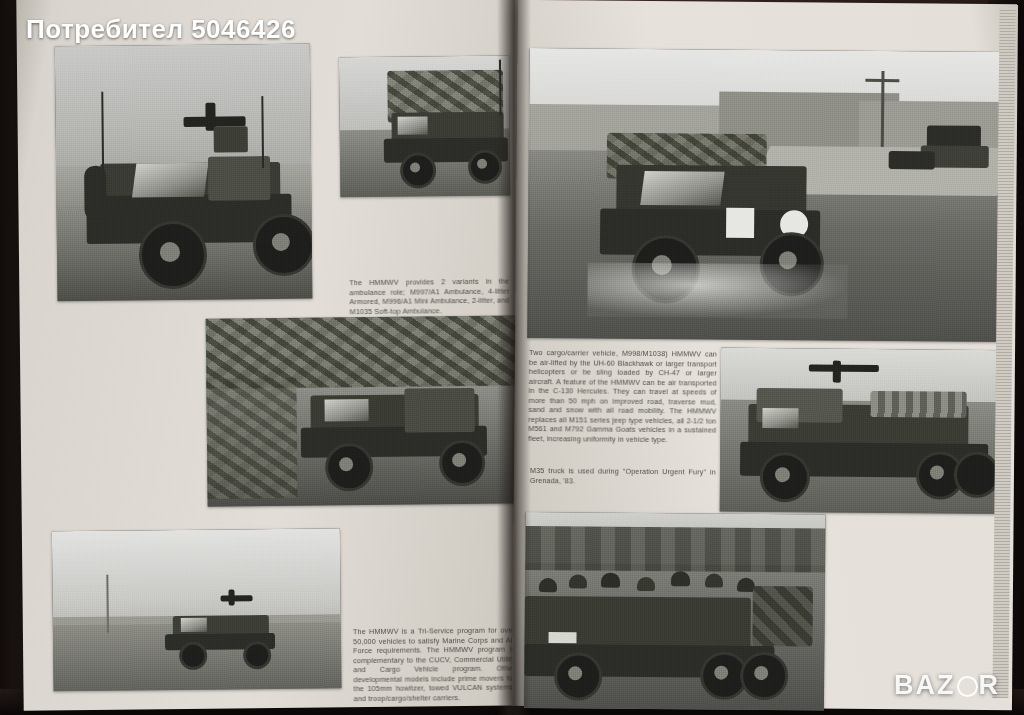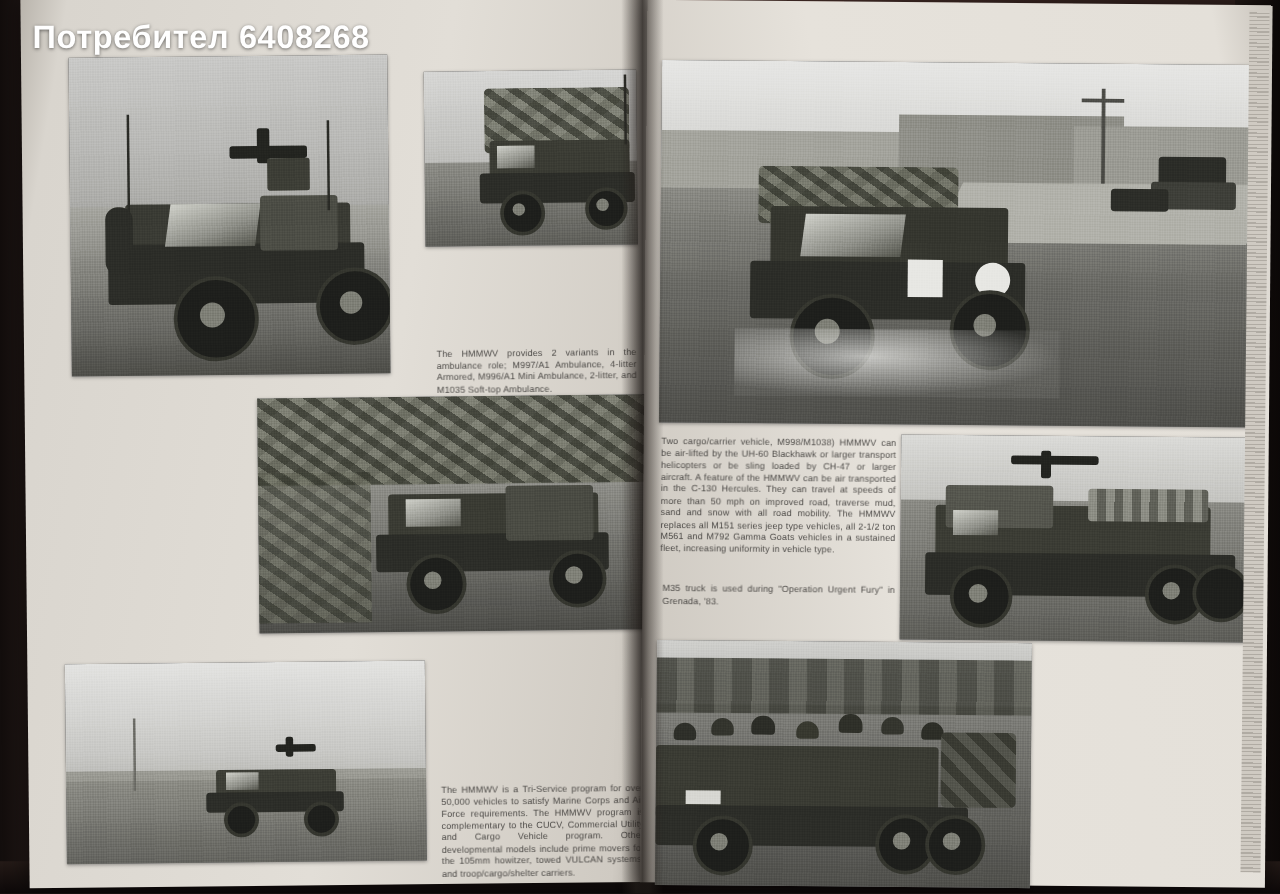--- a/index.html
+++ b/index.html
@@ -389,16 +389,21 @@
         <div style="position:absolute;left:24px;top:120px;width:28px;height:11px;background:#d7d7d2;"></div>
         <div class="grain"></div>
       </div>
     </div>
 
     <div class="edge-stack"></div>
   </div>
 
   <div class="gutter"></div>
 
-  <div class="wm-user">Потребител 6408268</div>
-
+  <div class="wm-user">Потребител 5046426</div>
+
+  <div class="wm-bazar">
+    <span>BAZ</span>
+    <span class="ring"></span>
+    <span>R</span>
+  </div>
 
 </div>
 
 </body></html>

